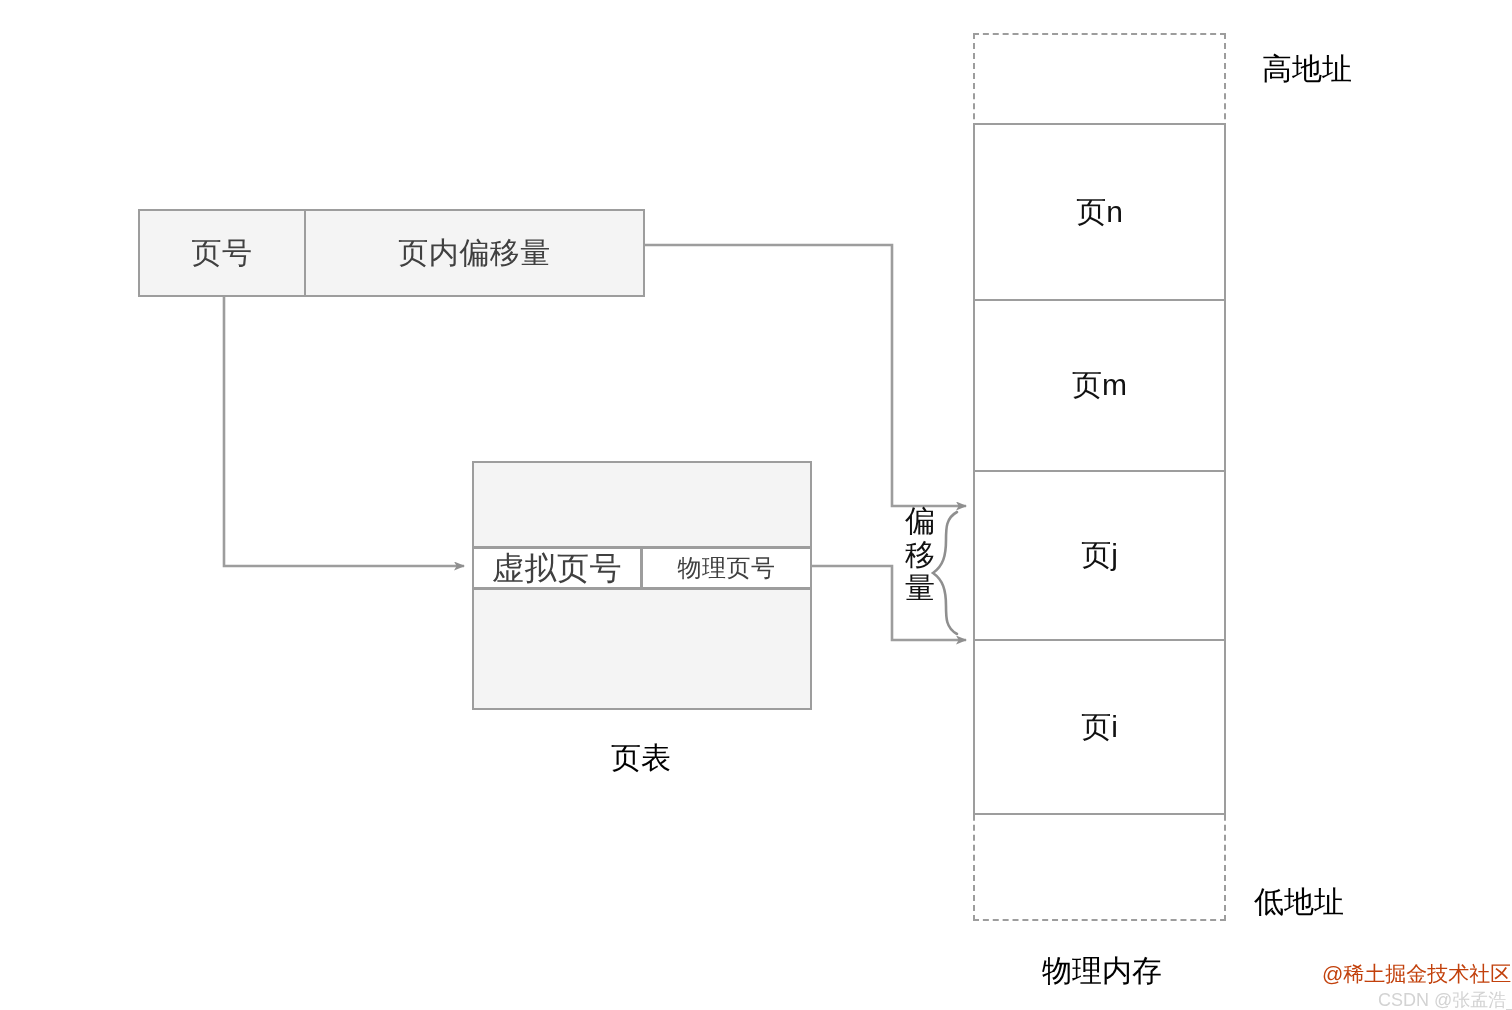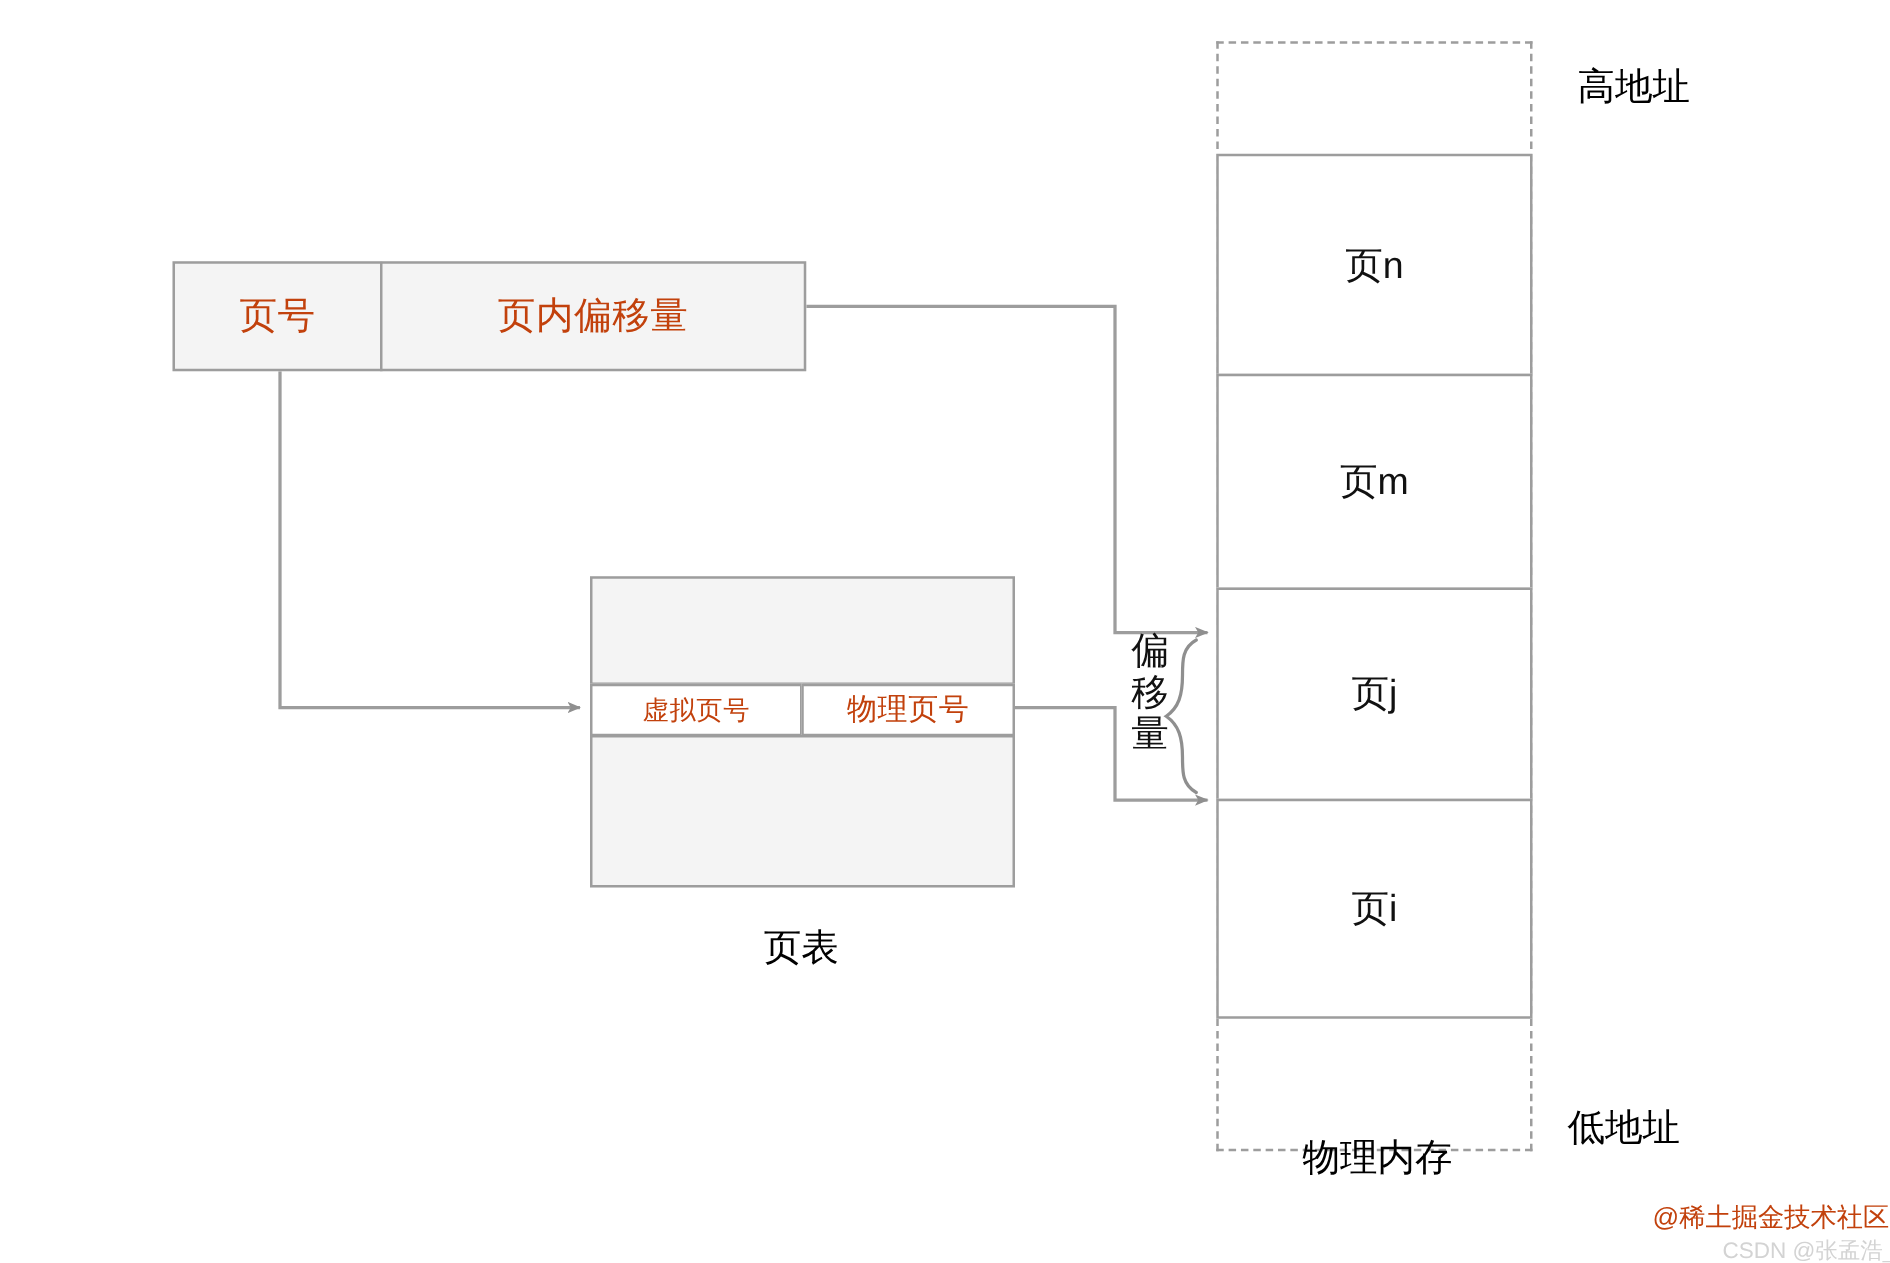--- a/index.html
+++ b/index.html
@@ -36,21 +36,21 @@
     display: flex;
     align-items: center;
     justify-content: center;
   }
   .box.white {
     background: #ffffff;
   }
   .cell-text {
     font-size: 30px;
     letter-spacing: 0.5px;
-    color: #c2410c;
+    color: #404040;
     line-height: 1;
     white-space: nowrap;
   }
   .mem-block {
     position: absolute;
     box-sizing: border-box;
     border: 2px solid #9d9d9d;
     background: #ffffff;
     display: flex;
     align-items: center;
@@ -121,21 +121,21 @@
   <div class="box" style="left:138px; top:209px; width:168px; height:88px;">
     <span class="cell-text">页号</span>
   </div>
   <div class="box" style="left:304px; top:209px; width:341px; height:88px;">
     <span class="cell-text">页内偏移量</span>
   </div>
 
   <div class="box" style="left:472px; top:461px; width:340px; height:87px;"></div>
 
   <div class="box white" style="left:472px; top:547px; width:170px; height:42px;">
-    <span class="cell-text" style="font-size:21px;">虚拟页号</span>
+    <span class="cell-text" style="font-size:32px;">虚拟页号</span>
   </div>
   <div class="box white" style="left:641px; top:547px; width:171px; height:42px;">
     <span class="cell-text" style="font-size:24px;">物理页号</span>
   </div>
 
   <div class="box" style="left:472px; top:588px; width:340px; height:122px;"></div>
 
   <div class="plain-label" style="left:611px; top:738px;">页表</div>
 
   <div class="vert-label" style="left:903px; top:504px;">偏移量</div>
@@ -150,18 +150,18 @@
   </div>
   <div class="mem-block" style="left:973px; top:470px; width:253px; height:171px;">
     <span class="mem-label">页j</span>
   </div>
   <div class="mem-block" style="left:973px; top:639px; width:253px; height:176px;">
     <span class="mem-label">页i</span>
   </div>
 
   <div class="plain-label" style="left:1262px; top:49px;">高地址</div>
   <div class="plain-label" style="left:1254px; top:882px;">低地址</div>
-  <div class="plain-label" style="left:1042px; top:906px;font-family:Liberation Serif, serif;">物理内存</div>
+  <div class="plain-label" style="left:1042px; top:951px;font-family:Liberation Serif, serif;">物理内存</div>
 
   <div class="watermark" style="left:1322px; top:960px;">@稀土掘金技术社区</div>
   <div class="watermark sub" style="left:1378px; top:988px;">CSDN @张孟浩_jay</div>
 
 </div>
 
 </body></html>

